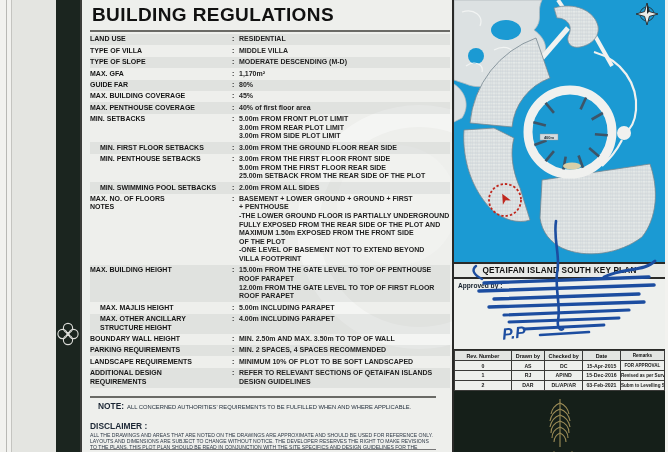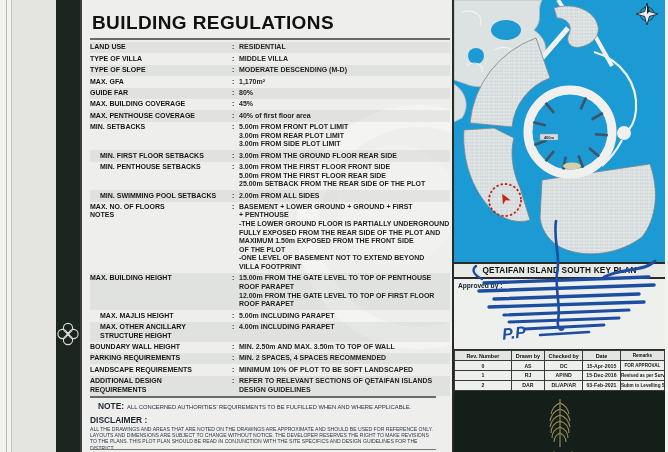--- a/index.html
+++ b/index.html
@@ -10,33 +10,33 @@
   .strip{position:absolute;left:11px;top:0;bottom:0;width:45px;background:#e4e5e1;border-left:1px solid #c4c4c0;}
   .band{position:absolute;left:56px;top:0;bottom:0;width:24px;background:#1b251f;}
   
   .doc{position:absolute;left:80px;top:0;right:4px;bottom:0;background:#eeefec;
        border-left:2px solid #3c3c3a;border-right:1px solid #8a8a86;}
   .watermark{position:absolute;left:215px;top:105px;width:200px;height:200px;border-radius:50%;
              border:22px solid rgba(255,255,255,.42);opacity:.9;pointer-events:none;}
   .watermark2{position:absolute;left:255px;top:145px;width:120px;height:120px;border-radius:50%;
               background:rgba(255,255,255,.18);pointer-events:none;}
   .content{position:absolute;left:8px;top:0;width:360px;}
-  .title{font-size:19px;font-weight:800;letter-spacing:.4px;padding:12px 0 4px 2px;
+  .title{font-size:19px;font-weight:800;letter-spacing:.4px;padding:4px 0 4px 2px;
          border-bottom:2px solid #6a6a66;color:#111;}
   .rows{padding-top:2px;}
   .row{display:flex;padding:1.4px 0;}
   .row.stripe{background:rgba(125,130,133,.12);}
   .lab{width:142px;font-size:7px;line-height:8.6px;font-weight:700;white-space:pre-line;color:#161616;}
   .lab.ind{padding-left:10px;width:132px;}
   .colon{width:7px;font-size:7px;line-height:8.6px;font-weight:700;}
   .val{flex:1;font-size:7px;line-height:8.6px;font-weight:600;color:#242424;white-space:pre-line;}
   .notes{position:absolute;left:8px;top:396px;width:346px;border-top:2px solid #6a6a66;padding-top:3px;}
   .note-line{font-size:5.8px;color:#24303d;}
   .note-h{font-size:8.4px;font-weight:800;margin-right:3px;color:#1a2533;padding-left:8px;}
-  .disc-h{font-size:8.4px;font-weight:800;color:#1a2533;margin-top:4px;}
+  .disc-h{font-size:8.4px;font-weight:800;color:#1a2533;margin-top:10px;}
   .disc-t{font-size:5.1px;line-height:6.2px;color:#2c3744;margin-top:1px;}
   .bottom-rule{position:absolute;left:8px;top:449px;width:346px;height:1px;background:#777;}
   
   .gk{position:absolute;left:47px;top:352px;z-index:6;color:rgba(39,58,46,.82);
       font-family:"Liberation Serif",serif;font-weight:700;line-height:22px;letter-spacing:1px;pointer-events:none;}
   .gk .l1{font-size:23px;}
   .gk .l2{font-size:23px;margin-top:-2px;}
   .clover{position:absolute;left:55px;top:320px;z-index:6;}
   
   .keyplan{position:absolute;left:452px;top:0;width:211px;height:452px;border-left:2px solid #2a2a28;

